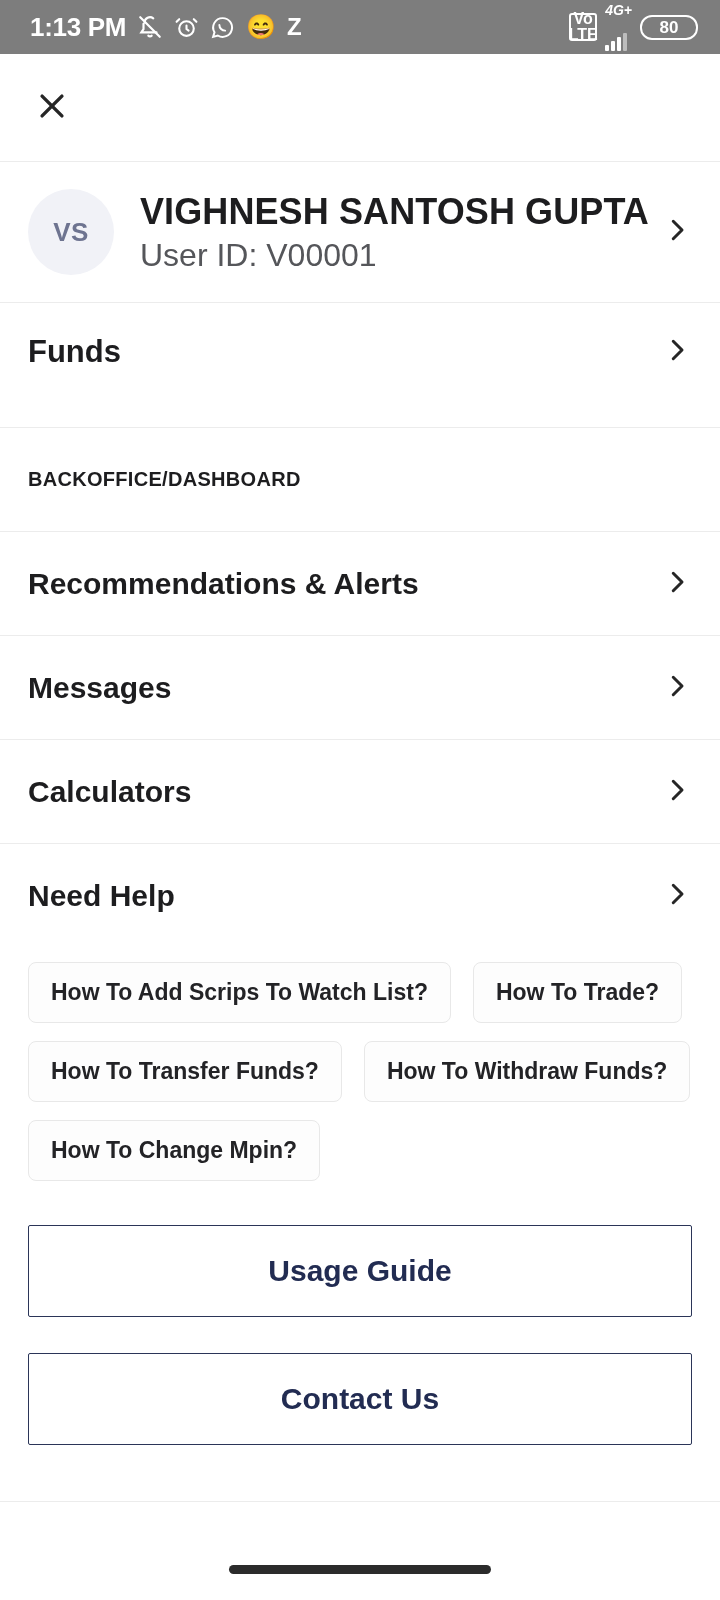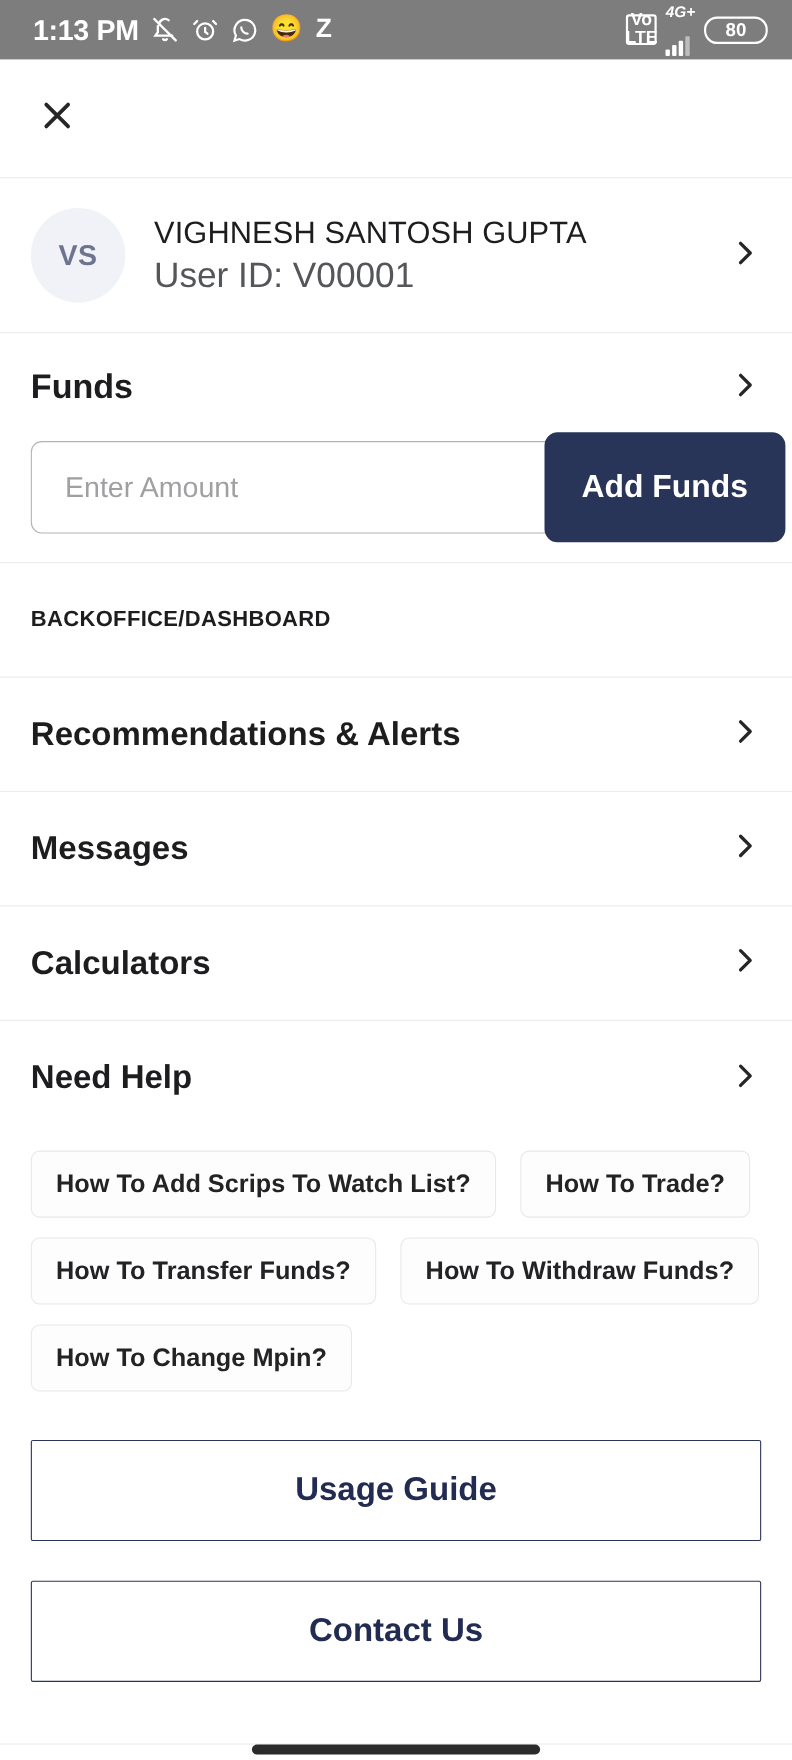--- a/index.html
+++ b/index.html
@@ -100,21 +100,21 @@
     border-radius: 50%;
     background: #f1f2f7;
     display: flex; align-items: center; justify-content: center;
     font-size: 26px; font-weight: 700;
     color: #6e7490;
     letter-spacing: 0.5px;
     flex: 0 0 auto;
   }
   .profile-text { display: flex; flex-direction: column; gap: 4px; }
   .profile-name {
-    font-size: 28px; font-weight: 400; color: #1d1d1f;
+    font-size: 36px; font-weight: 700; color: #1d1d1f;
     letter-spacing: 0.1px;
   }
   .profile-uid { font-size: 32px; color: #55565a; font-weight: 400; }
 
   
   .funds-block { border-bottom: 1px solid #ececec; padding-bottom: 26px; }
   .funds-head {
     display: flex; align-items: center; justify-content: space-between;
     padding: 0 28px;
     height: 98px;
@@ -300,24 +300,20 @@
 
     <div class="funds-block">
       <div class="funds-head">
         <span class="funds-title">Funds</span>
         <span>
           <svg width="30" height="30" viewBox="0 0 24 24" fill="none" stroke="#262626" stroke-width="2.4" stroke-linecap="round" stroke-linejoin="round">
             <polyline points="9 5 16 12 9 19"></polyline>
           </svg>
         </span>
       </div>
-      <div class="funds-input-wrap">
-        <input class="amount-input" type="text" placeholder="Enter Amount" style="">
-        <button class="add-funds-btn">Add Funds</button>
-      </div>
     </div>
 
     <div class="row section-row">
       <span class="section-label">BACKOFFICE/DASHBOARD</span>
     </div>
 
     <div class="row menu-row">
       <span class="menu-label">Recommendations &amp; Alerts</span>
       <span>
         <svg width="30" height="30" viewBox="0 0 24 24" fill="none" stroke="#262626" stroke-width="2.4" stroke-linecap="round" stroke-linejoin="round">

